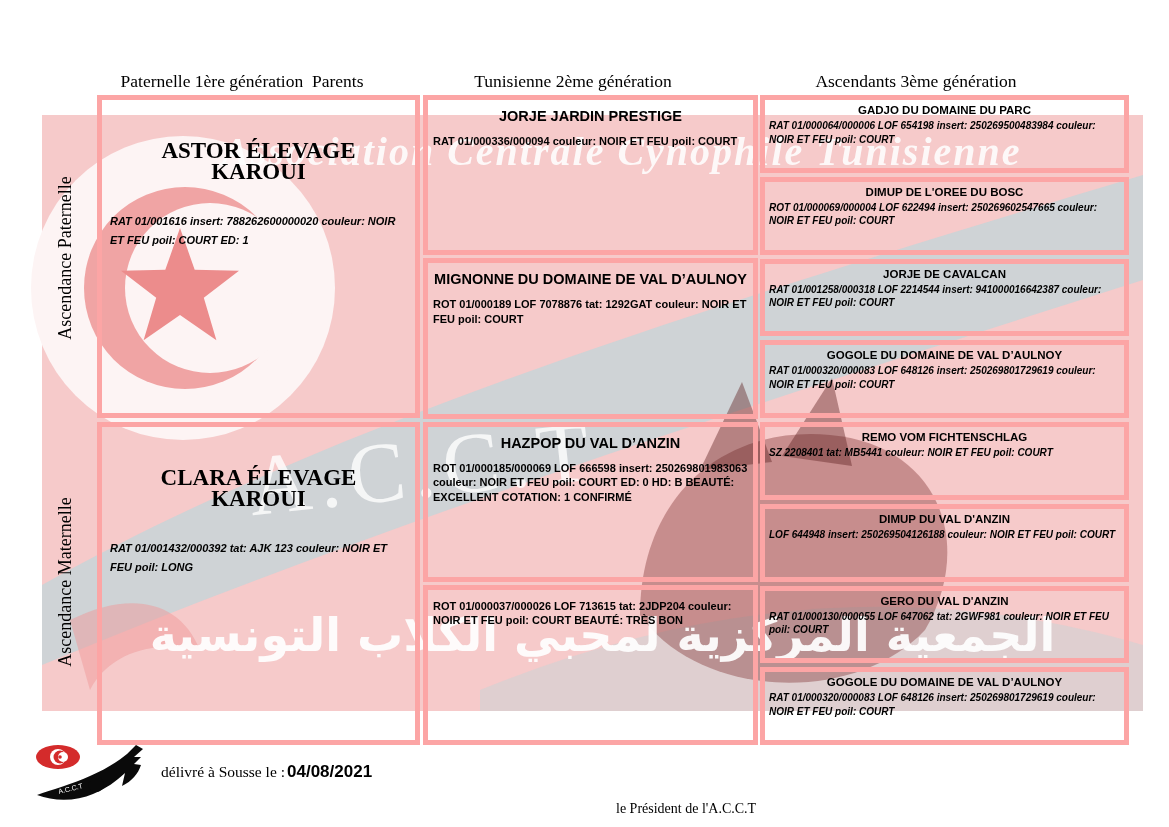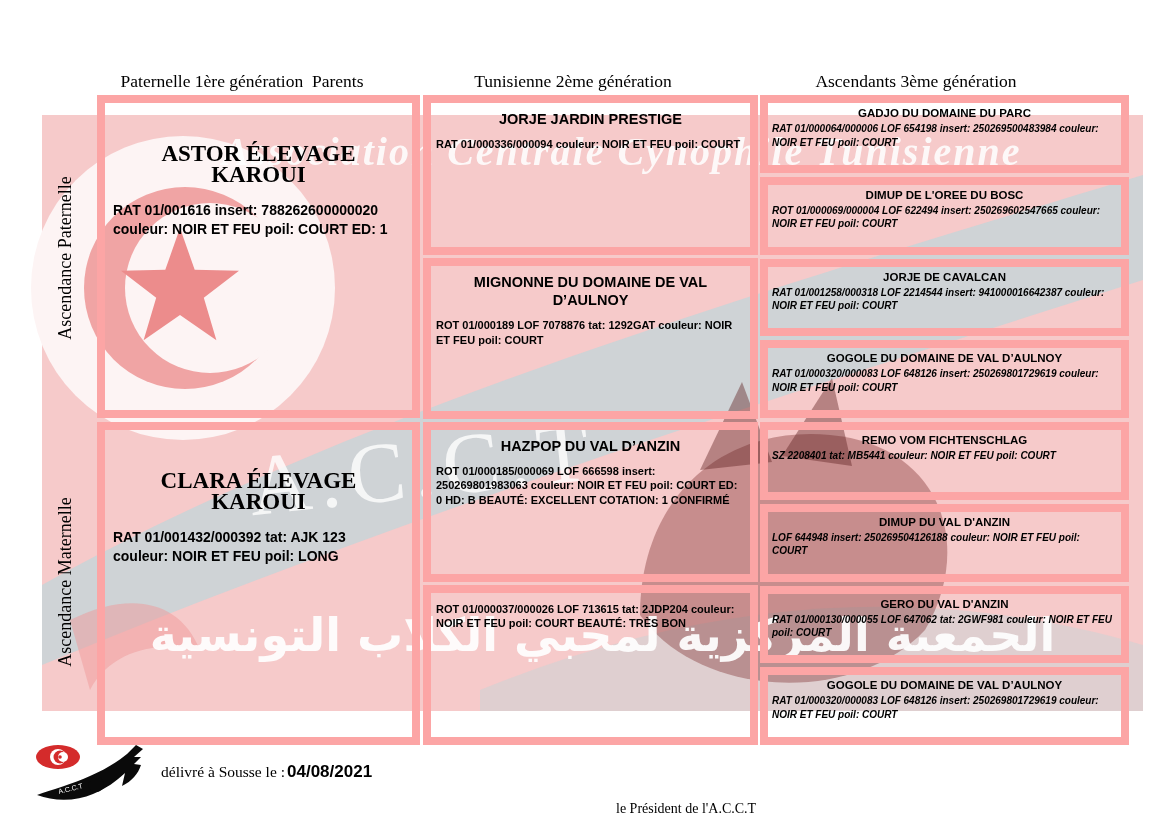--- a/index.html
+++ b/index.html
@@ -39,27 +39,27 @@
     transform-origin:center; font-family:"Liberation Serif",serif; font-size:18px;
     white-space:nowrap; color:#000;
   }
   .sl-pat{top:258px;} .sl-mat{top:582px;}
   
   .pcol{position:absolute; top:95px; height:650px; display:flex; flex-direction:column; z-index:2;}
   .col1{left:97px;  width:323px; gap:4px;}
   .col2{left:423px; width:335px; gap:3px;}
   .col3{left:760px; width:369px; gap:4px;}
   .pbox{
-    flex:1 1 0; border:8px solid #fca5a5; background:transparent;
+    flex:1 1 0; border:5px solid #fca5a5; background:transparent;
     overflow:hidden; box-sizing:border-box;
   }
   .pname{font-weight:bold; text-align:center; color:#000;}
   .pdet{font-weight:bold; text-align:left; color:#000;}
   .col1 .pname{font-size:23px;   margin-top:40px; padding:0 22px; line-height:21px;font-family:Liberation Serif, serif;}
-  .col1 .pdet {font-size:14px; margin-top:16px; padding:0 8px; line-height:19px;}
+  .col1 .pdet {font-size:11px; margin-top:30px; padding:0 8px; line-height:19px;font-style:italic;}
   .col2 .pname{font-size:14.5px; margin-top:7px;  padding:0 6px; line-height:18px;}
   .col2 .pdet {font-size:11px;   margin-top:9px;  padding:0 5px; line-height:14.5px;}
   .col3 .pname{font-size:11.5px; margin-top:4px;  padding:0 4px; line-height:13px;}
   .col3 .pdet {font-size:10px; margin-top:2px;  padding:0 4px; line-height:13.5px;font-style:italic;}
   
   .logo{position:absolute; left:33px; top:744px; z-index:3;}
   .issued-label{
     position:absolute; left:161px; top:763px; z-index:3;
     font-family:"Liberation Serif",serif; font-size:15.5px;
   }

